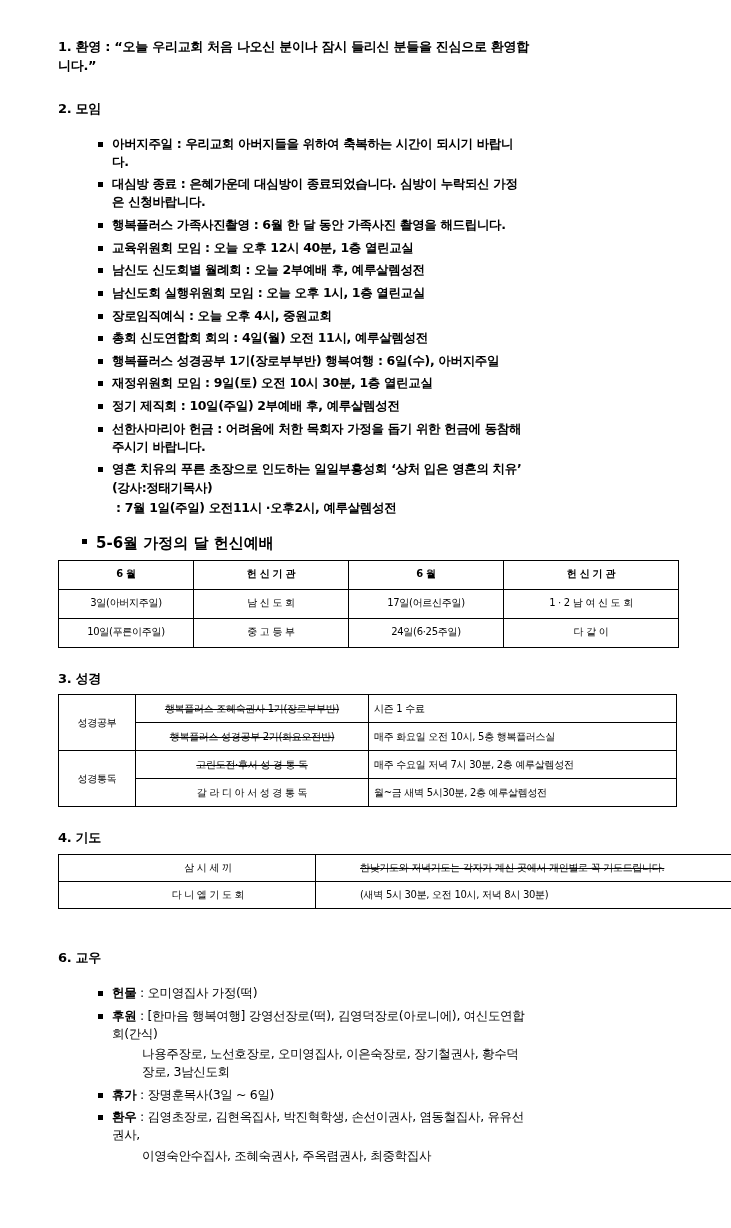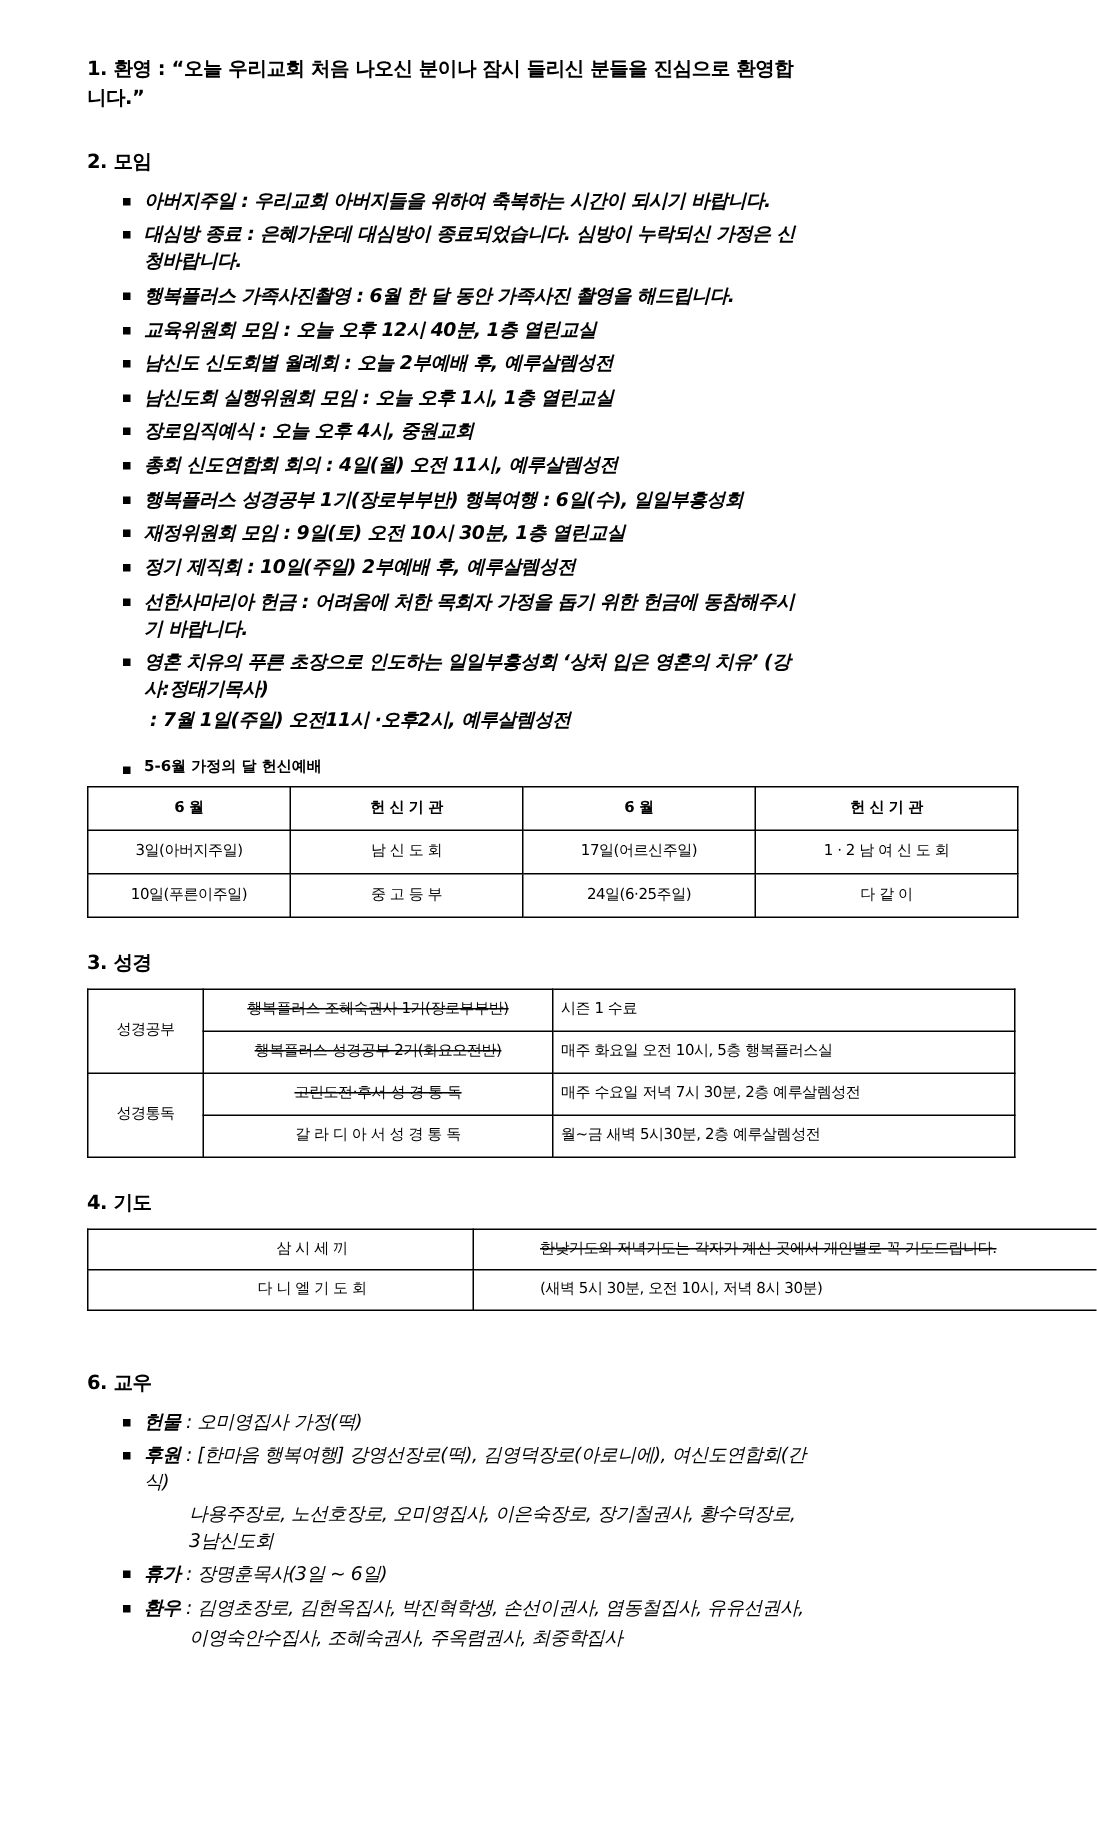--- a/index.html
+++ b/index.html
@@ -26,23 +26,22 @@
     margin-bottom: 4px;
   }
   .sec-head {
     font-weight: bold;
     font-size: 13px;
     margin: 0 0 6px 0;
     letter-spacing: -0.3px;
   }
   ul.bullets {
     list-style: none;
-    margin: 0;
+    margin: 16px;
     padding: 0 0 0 24px;
-    font-style: italic;
   }
   ul.bullets > li {
     position: relative;
     padding-left: 14px;
     margin-bottom: 4.5px;
     font-size: 12.5px;
     letter-spacing: -0.35px;
   }
   ul.bullets > li:before {
     content: "";
@@ -57,21 +56,21 @@
   .li-sub {
     display: block;
     padding-left: 4px;
     margin-top: 2px;
   }
   .bullet-plain {
     position: relative;
     padding-left: 14px;
     margin: 16px 0 5px 24px;
     font-weight: bold;
-    font-size: 10px;
+    font-size: 15px;
   }
   .bullet-plain:before {
     content: "";
     position: absolute;
     left: 0;
     top: 6px;
     width: 5px;
     height: 5px;
     background: #000;
   }
@@ -129,21 +128,21 @@
     <div class="sec-head">2. 모임</div>
     <ul class="bullets">
       <li><span class="li-bold">아버지주일 :  우리교회 아버지들을 위하여 축복하는 시간이 되시기 바랍니다.</span></li>
       <li><span class="li-bold">대심방 종료 : 은혜가운데 대심방이 종료되었습니다.  심방이 누락되신 가정은 신청바랍니다.</span></li>
       <li><span class="li-bold">행복플러스 가족사진촬영 :  6월 한 달 동안 가족사진 촬영을 해드립니다.</span></li>
       <li><span class="li-bold">교육위원회 모임 :  오늘 오후 12시 40분, 1층 열린교실</span></li>
       <li><span class="li-bold">남신도 신도회별 월례회 :  오늘 2부예배 후,  예루살렘성전</span></li>
       <li><span class="li-bold">남신도회 실행위원회 모임 :  오늘 오후 1시,  1층 열린교실</span></li>
       <li><span class="li-bold">장로임직예식 :  오늘 오후 4시,  중원교회</span></li>
       <li><span class="li-bold">총회 신도연합회 회의 :  4일(월) 오전 11시,  예루살렘성전</span></li>
-      <li><span class="li-bold">행복플러스 성경공부 1기(장로부부반) 행복여행 :  6일(수),  일일부흥성회</span></li>
+      <li><span class="li-bold">행복플러스 성경공부 1기(장로부부반) 행복여행 :  6일(수),  아버지주일</span></li>
       <li><span class="li-bold">재정위원회 모임 :  9일(토) 오전 10시 30분,  1층 열린교실</span></li>
       <li><span class="li-bold">정기 제직회 :  10일(주일) 2부예배 후,  예루살렘성전</span></li>
       <li><span class="li-bold">선한사마리아 헌금 :  어려움에 처한 목회자 가정을 돕기 위한 헌금에 동참해주시기 바랍니다.</span></li>
       <li>
         <span class="li-bold">영혼 치유의 푸른 초장으로 인도하는 일일부흥성회  ‘상처 입은 영혼의 치유’ (강사:정태기목사)</span>
         <span class="li-bold li-sub">: 7월 1일(주일) 오전11시 ·오후2시,  예루살렘성전</span>
       </li>
     </ul>
 
     <div class="bullet-plain">5-6월 가정의 달 헌신예배</div>

